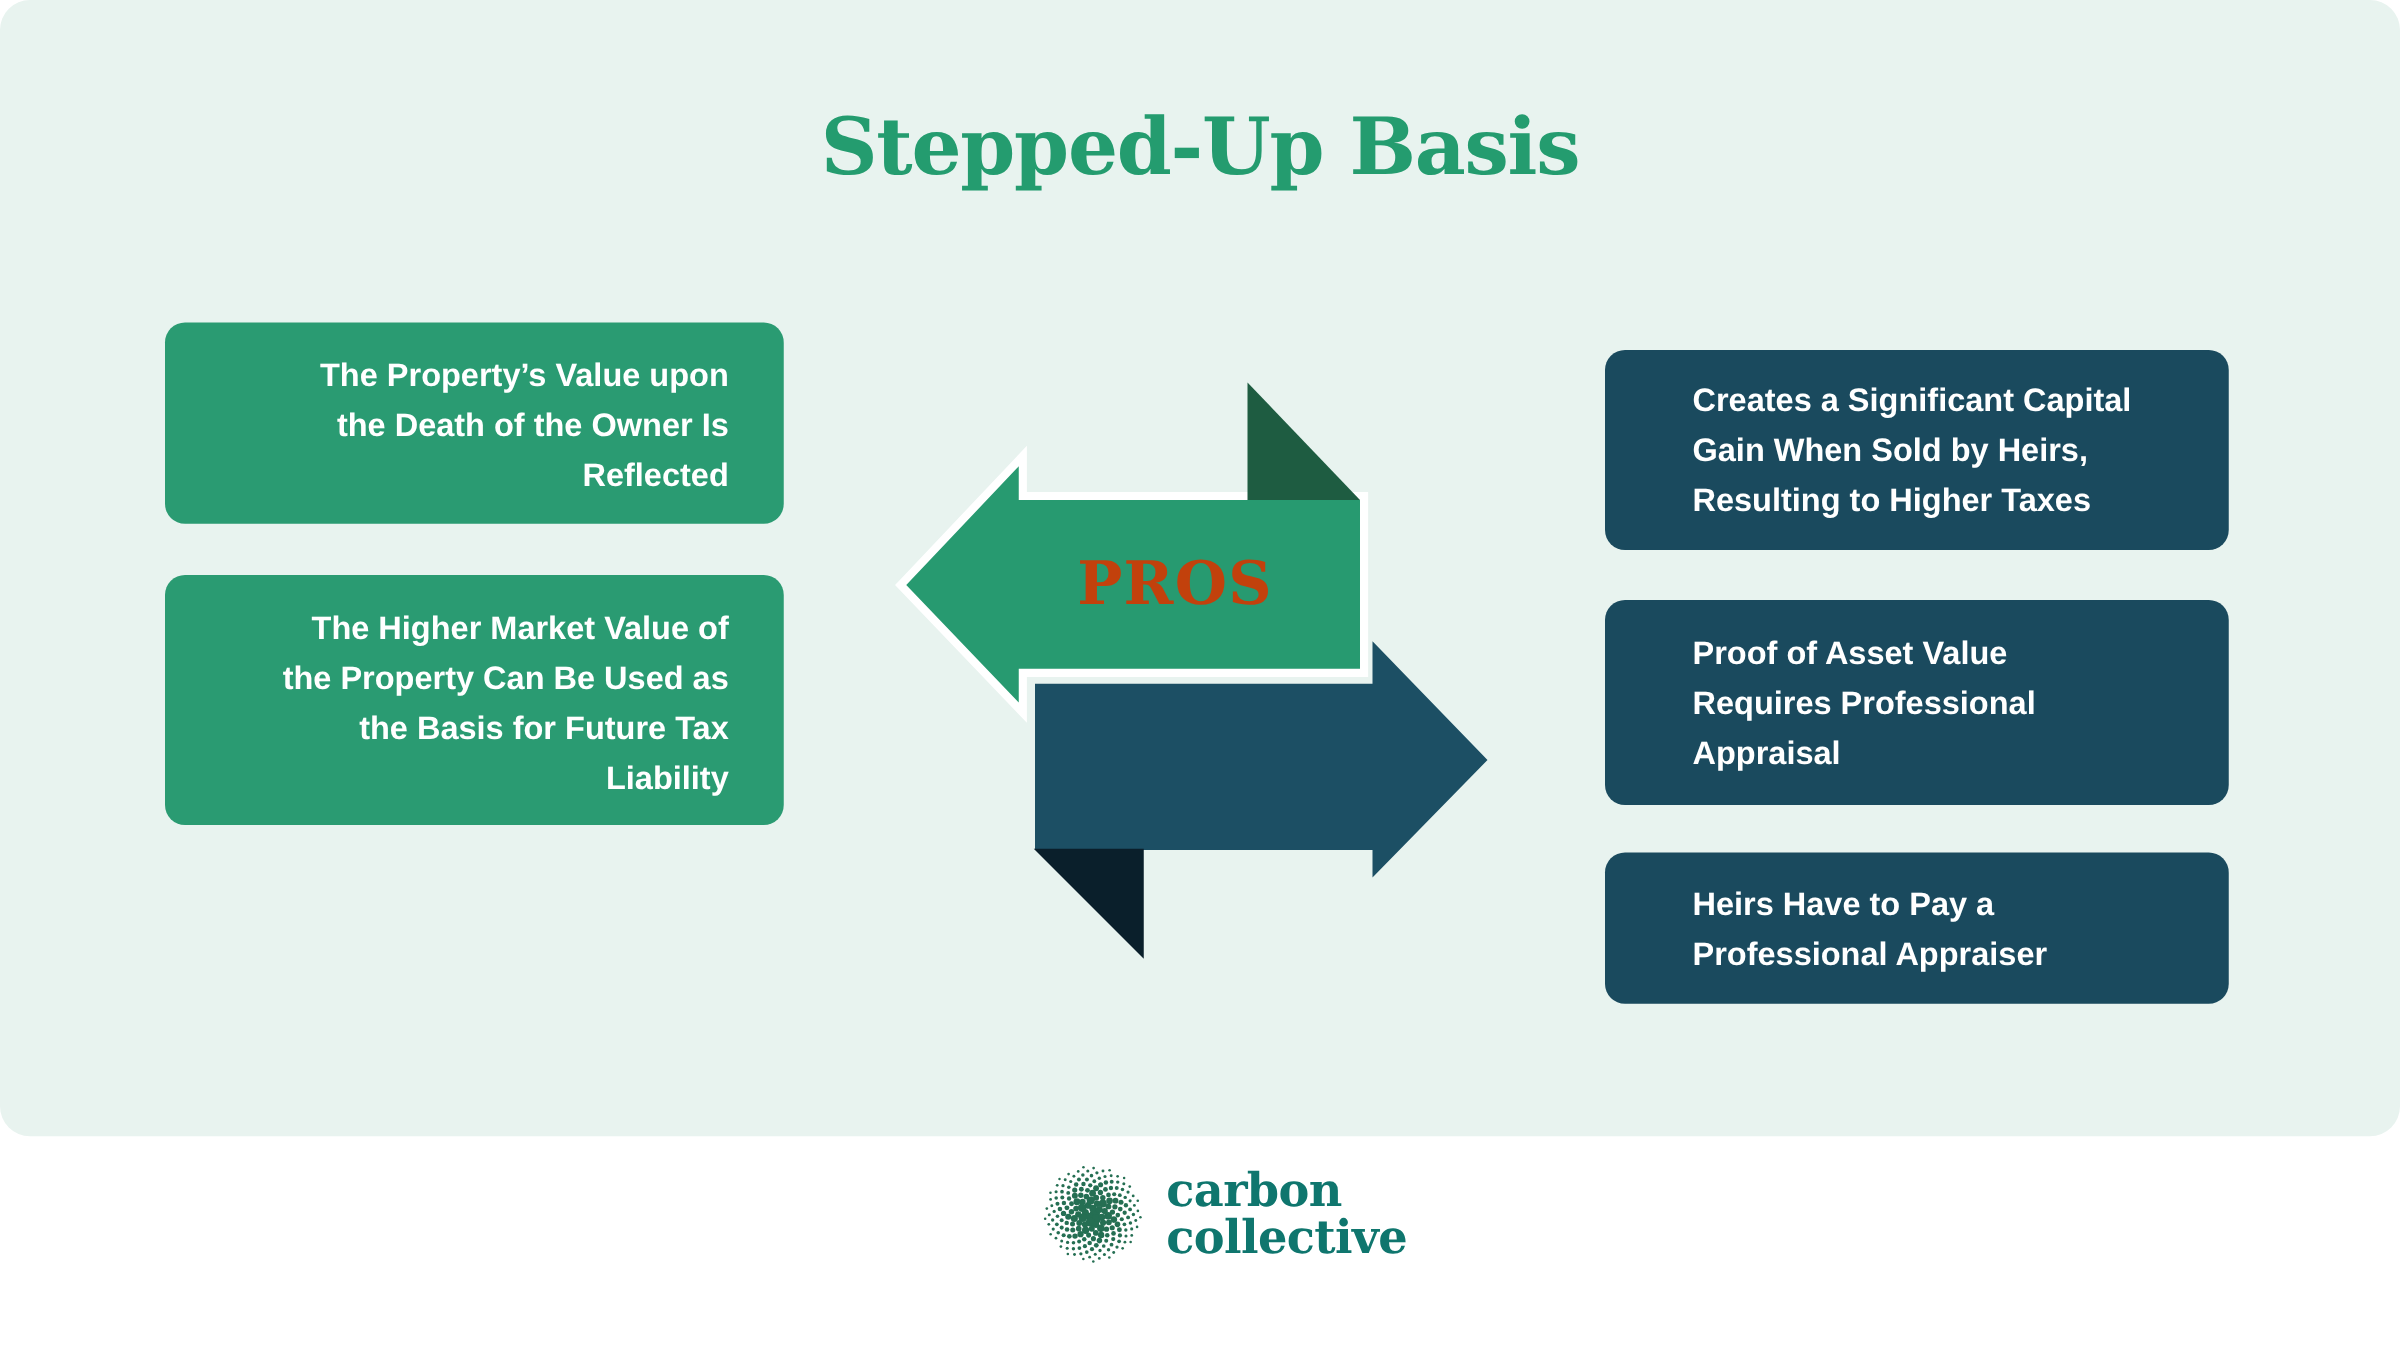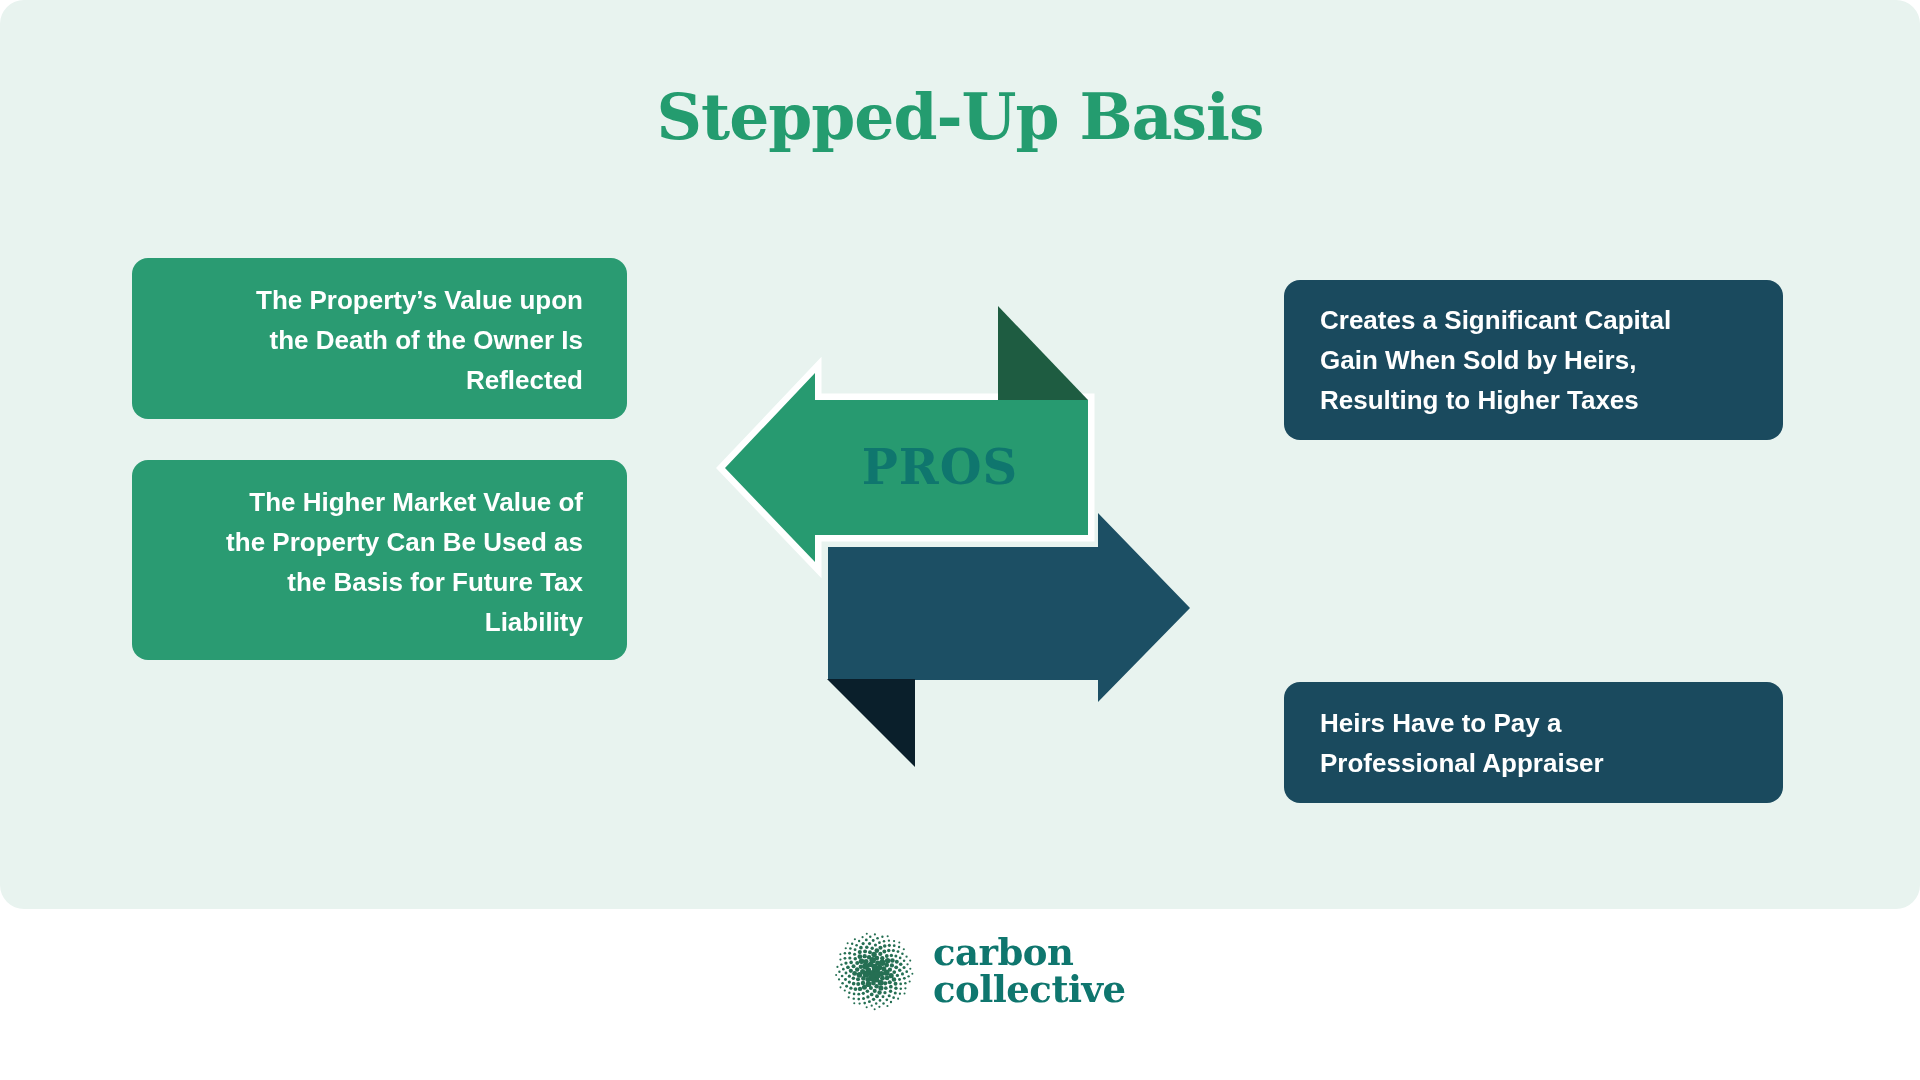--- a/index.html
+++ b/index.html
@@ -28,29 +28,29 @@
     display:flex; align-items:center;
   }
   .box.green {
     background:#2a9b72;
     justify-content:flex-end; text-align:right;
     padding:13px 44px 10px 28px;
   }
   .box.teal {
     background:#1a4a5e;
     justify-content:flex-start; text-align:left;
-    padding:10px 28px 10px 36px;
+    padding:10px 28px 10px 70px;
   }
 
   .arrows-svg { position:absolute; left:0; top:0; width:1920px; height:1080px; pointer-events:none; }
 
   .arrow-label {
     position:absolute; transform:translate(-50%,-50%);
     font-family:"DejaVu Serif", serif; font-weight:bold;
-    font-size:48px; letter-spacing:1px; color:#0f766e;text-align:right;
+    font-size:48px; letter-spacing:1px; color:#c2410c;text-align:right;
   }
   .arrow-label.pros { left:940px; top:467px; }
   .arrow-label.cons { left:995px; top:614px; }
 
   .logo {
     position:absolute; left:833px; top:930px;
     display:flex; align-items:center;
   }
   .logo-dots { width:82px; height:82px; display:block; }
   .logo-text {
@@ -72,20 +72,23 @@
 the Death of the Owner Is
 Reflected</div>
   <div class="box green" style="left:132px; top:460px; width:495px; height:200px;text-align:right;">The Higher Market Value of
 the Property Can Be Used as
 the Basis for Future Tax
 Liability</div>
 
   <div class="box teal" style="left:1284px; top:280px; width:499px; height:160px;">Creates a Significant Capital
 Gain When Sold by Heirs,
 Resulting to Higher Taxes</div>
+  <div class="box teal" style="left:1284px; top:480px; width:499px; height:164px;">Proof of Asset Value
+Requires Professional
+Appraisal</div>
   <div class="box teal" style="left:1284px; top:682px; width:499px; height:121px;">Heirs Have to Pay a
 Professional Appraiser</div>
 
   <svg class="arrows-svg" viewBox="0 0 1920 1080" aria-hidden="true">
     <polygon points="828,547 1098,547 1098,513 1190,608 1098,702 1098,680 828,680" fill="#1c4f64"></polygon>
     <polygon points="827,679 915,679 915,767" fill="#0a1f2b"></polygon>
     <polygon stroke="#ffffff" stroke-width="13" paint-order="stroke" stroke-linejoin="miter" points="725,468 815,373 815,400 1088,400 1088,535 815,535 815,562" fill="#279a70"></polygon>
     <polygon points="998,306 1088,400 998,400" fill="#1e5c41"></polygon>
   </svg>
 

